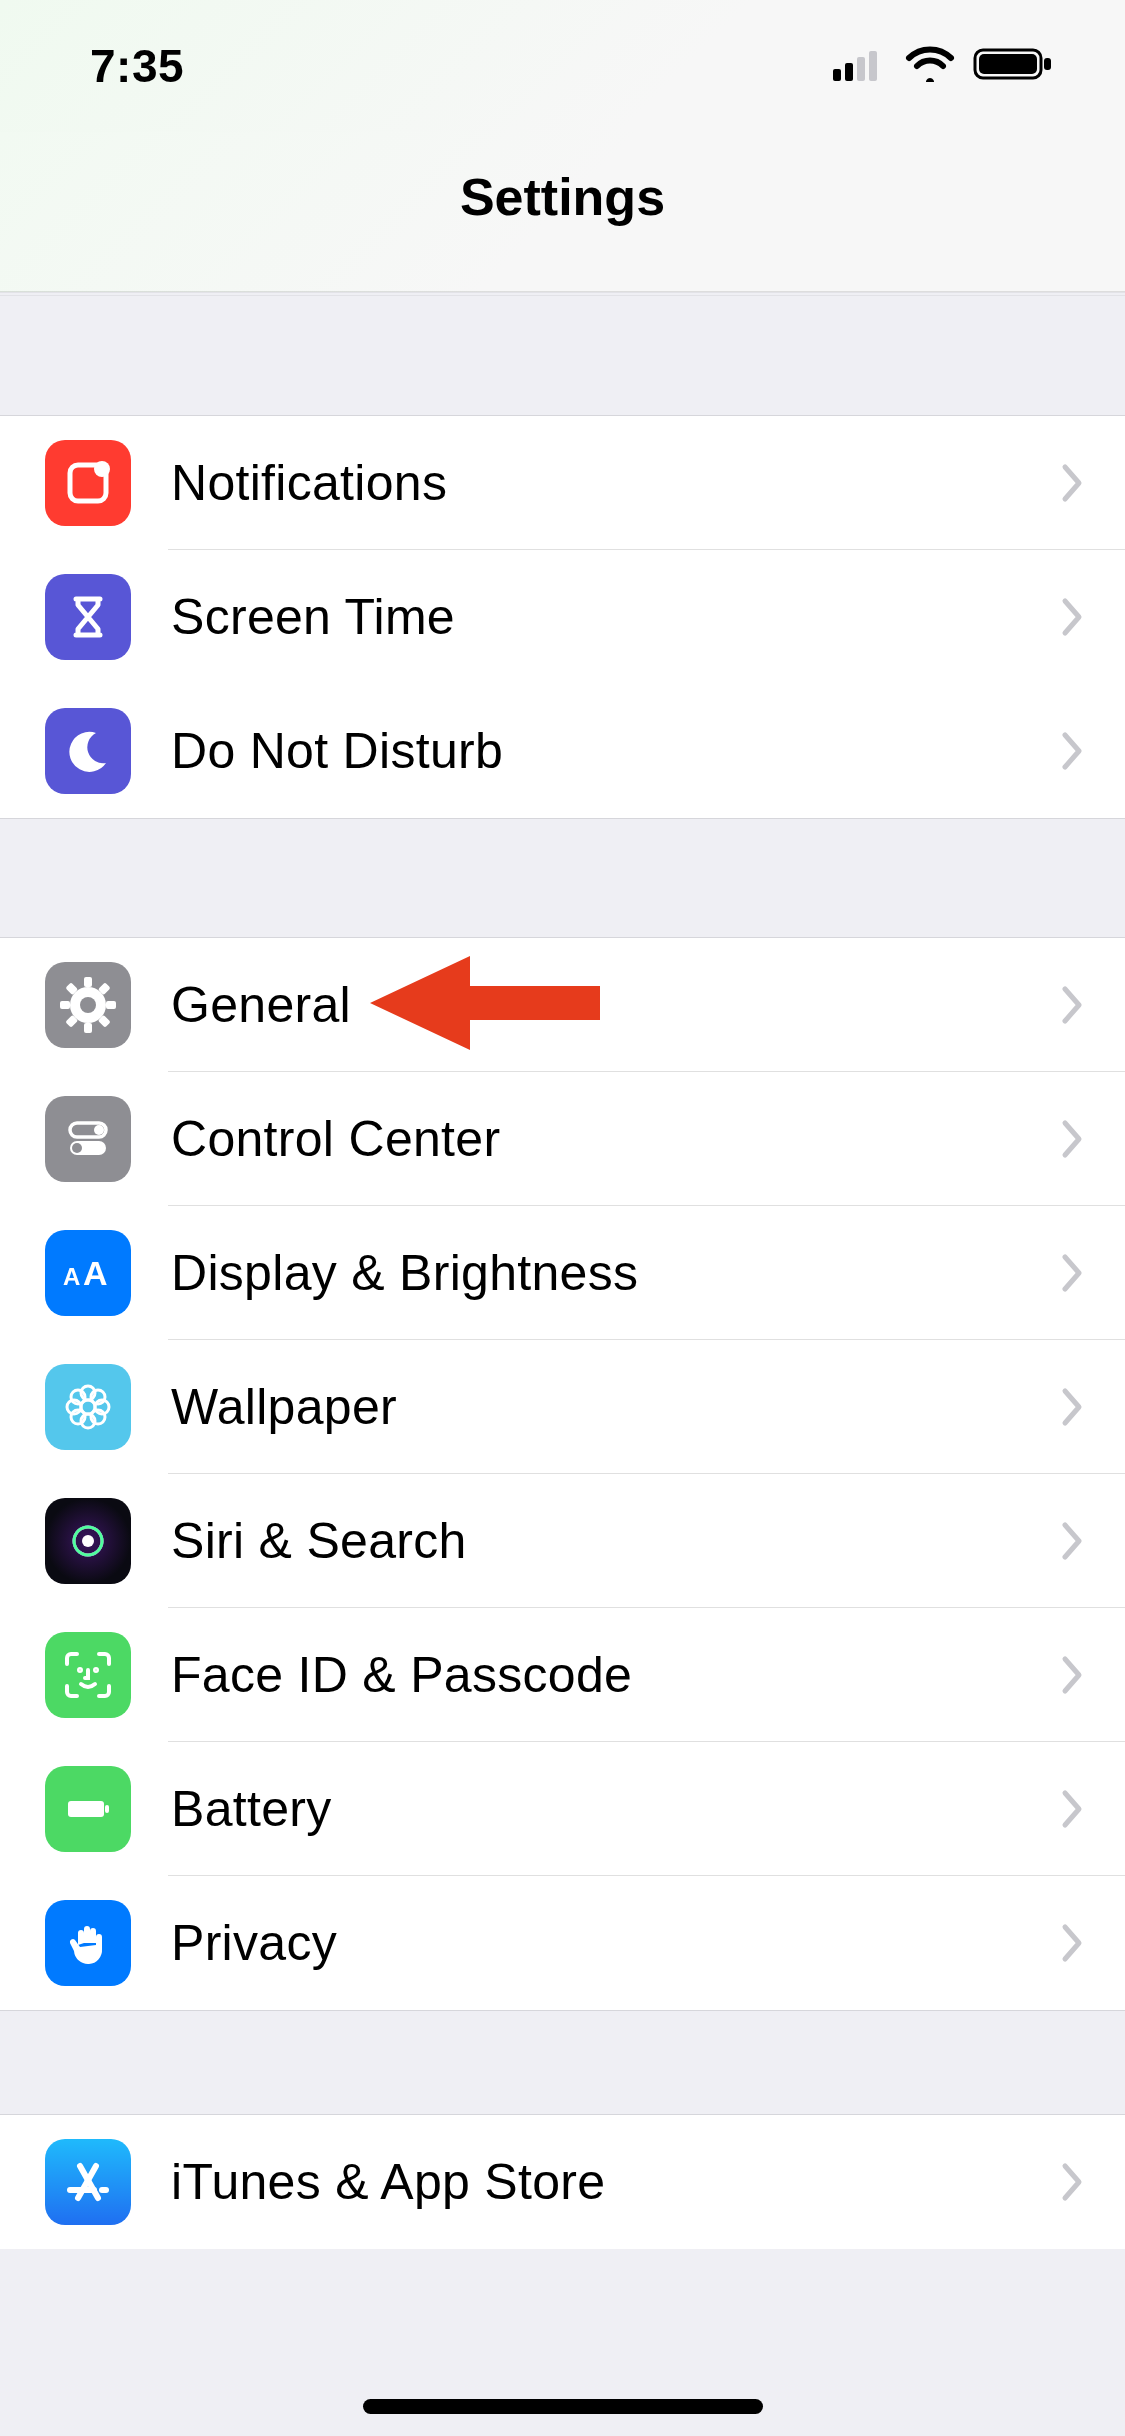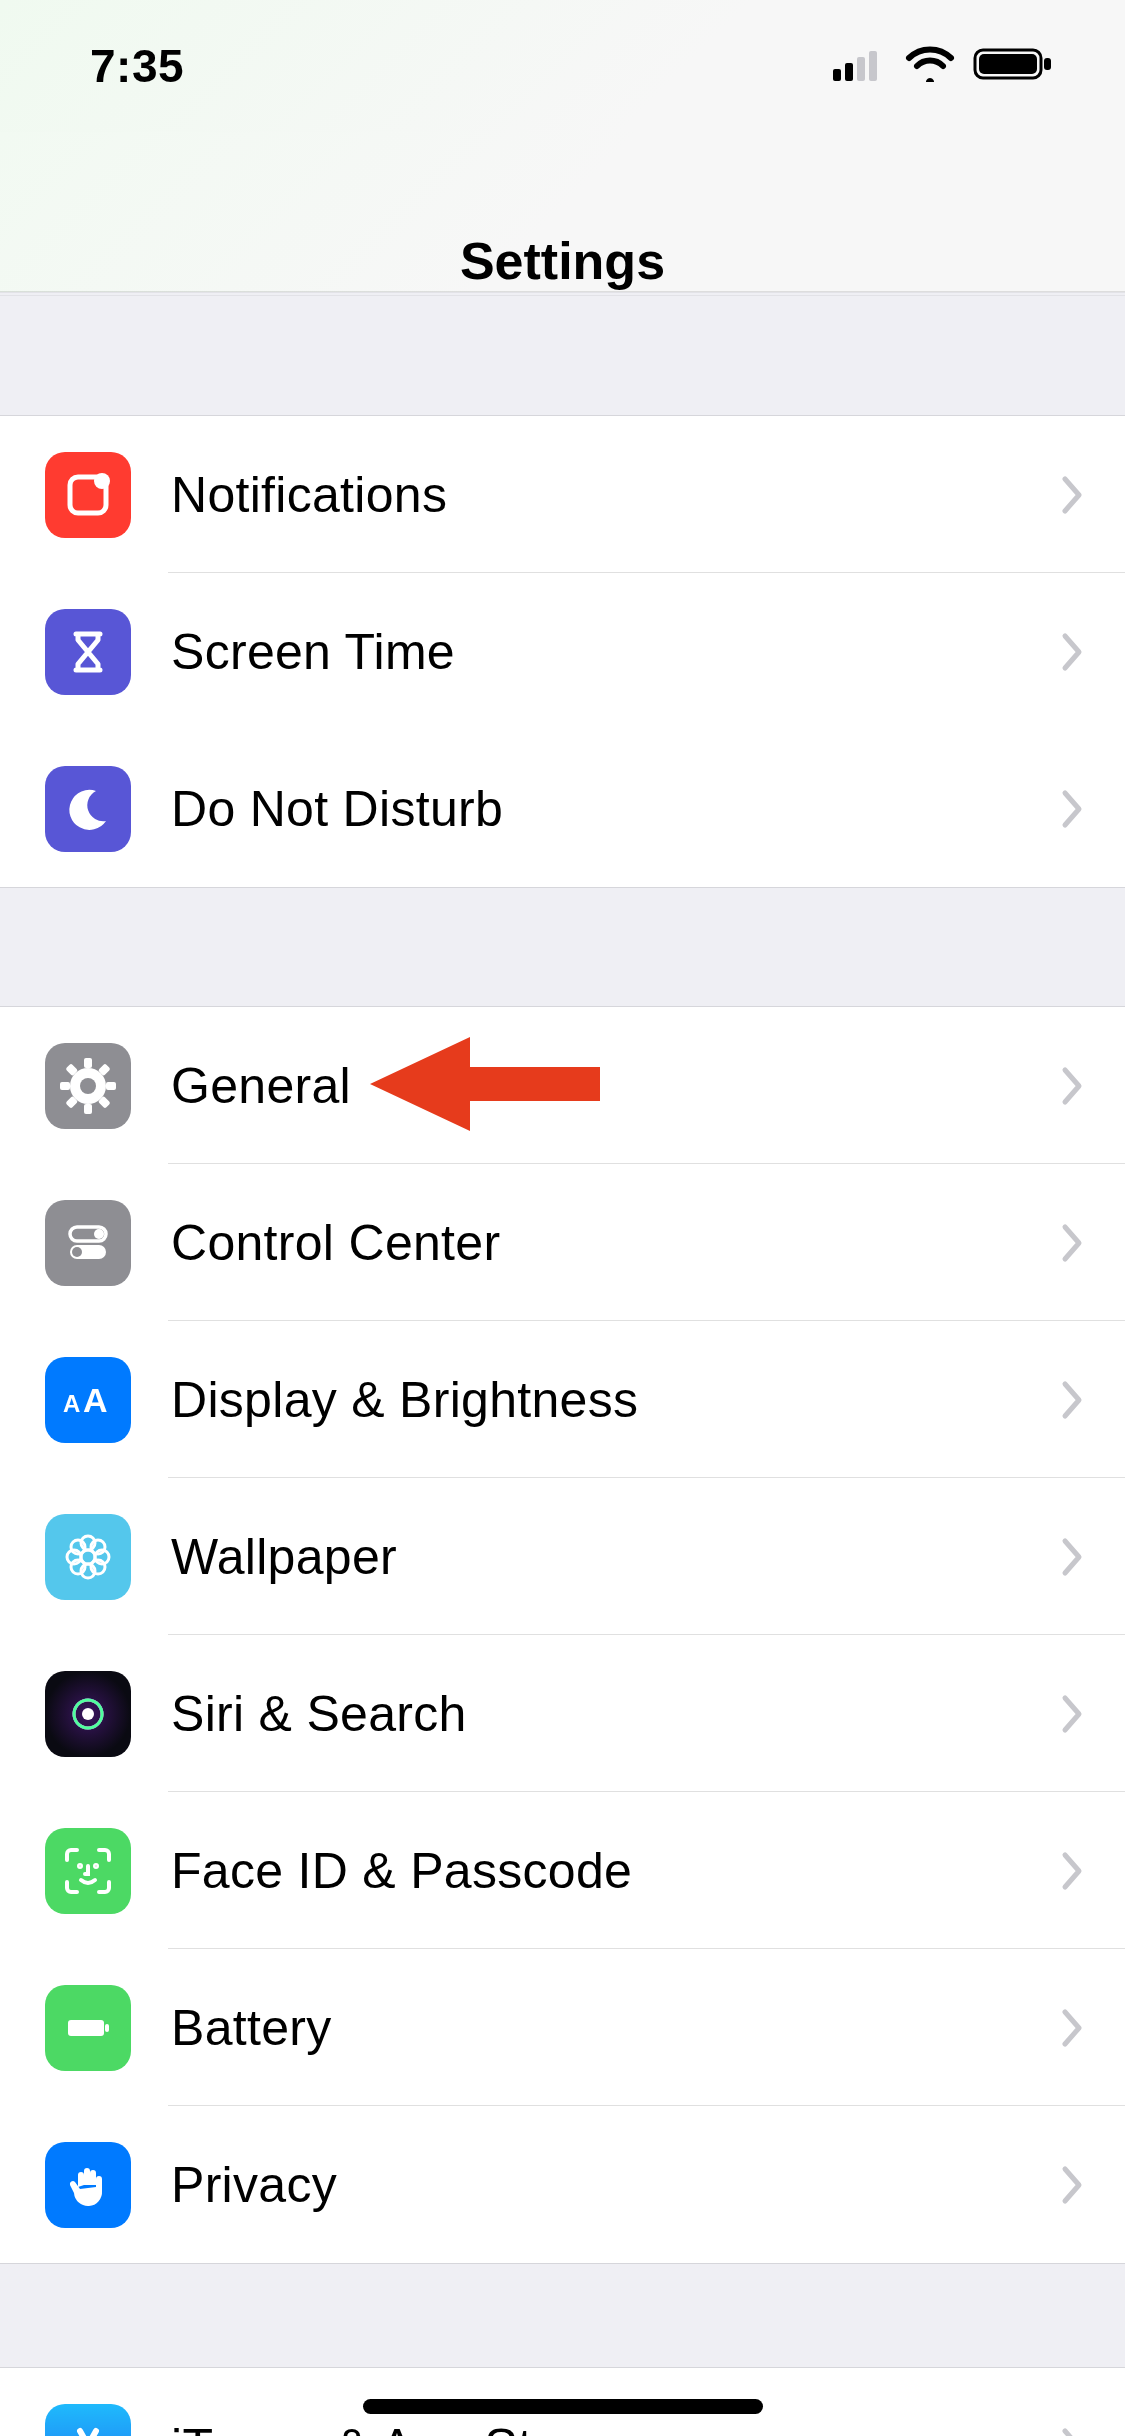--- a/index.html
+++ b/index.html
@@ -12,42 +12,42 @@
       justify-content: space-between;
       padding: 0 70px 0 90px;
       background: linear-gradient(135deg, #f0faf0 0%, #f7f7f7 60%);
     }
     .status-time { font-size: 46px; font-weight: 600; letter-spacing: 0.5px; }
     .status-right { display: flex; align-items: center; gap: 18px; }
     
     .nav-header {
       height: 160px;
       display: flex;
-      align-items: flex-end;
+      align-items: flex-start;
       justify-content: center;
       padding-top: 35px;
       background: linear-gradient(135deg, #f2faf2 0%, #f7f7f7 50%);
       border-bottom: 1px solid rgba(0,0,0,0.10);
     }
     .nav-title { font-size: 52px; font-weight: 700; }
     
     .divider-thin { height: 4px; background: #efeff4; border-top:1px solid rgba(0,0,0,0.05); border-bottom:1px solid rgba(0,0,0,0.05);}
     
     .group-gap {
       background: #efeff4;
       border-top: 1px solid rgba(0,0,0,0.10);
       border-bottom: 1px solid rgba(0,0,0,0.10);
     }
     .gap-first { height: 120px; border-top: none; }
     .gap-mid   { height: 120px; }
     .gap-last  { height: 105px; }
     
     .list { background: #fff; }
     .row {
-      height: 157px;
+      height: 134px;
       display: flex;
       align-items: center;
       padding-left: 45px;
       padding-right: 40px;
       position: relative;
     }
     .row .separator {
       position: absolute;
       left: 168px; right: 0; bottom: 0;
       height: 1px;

